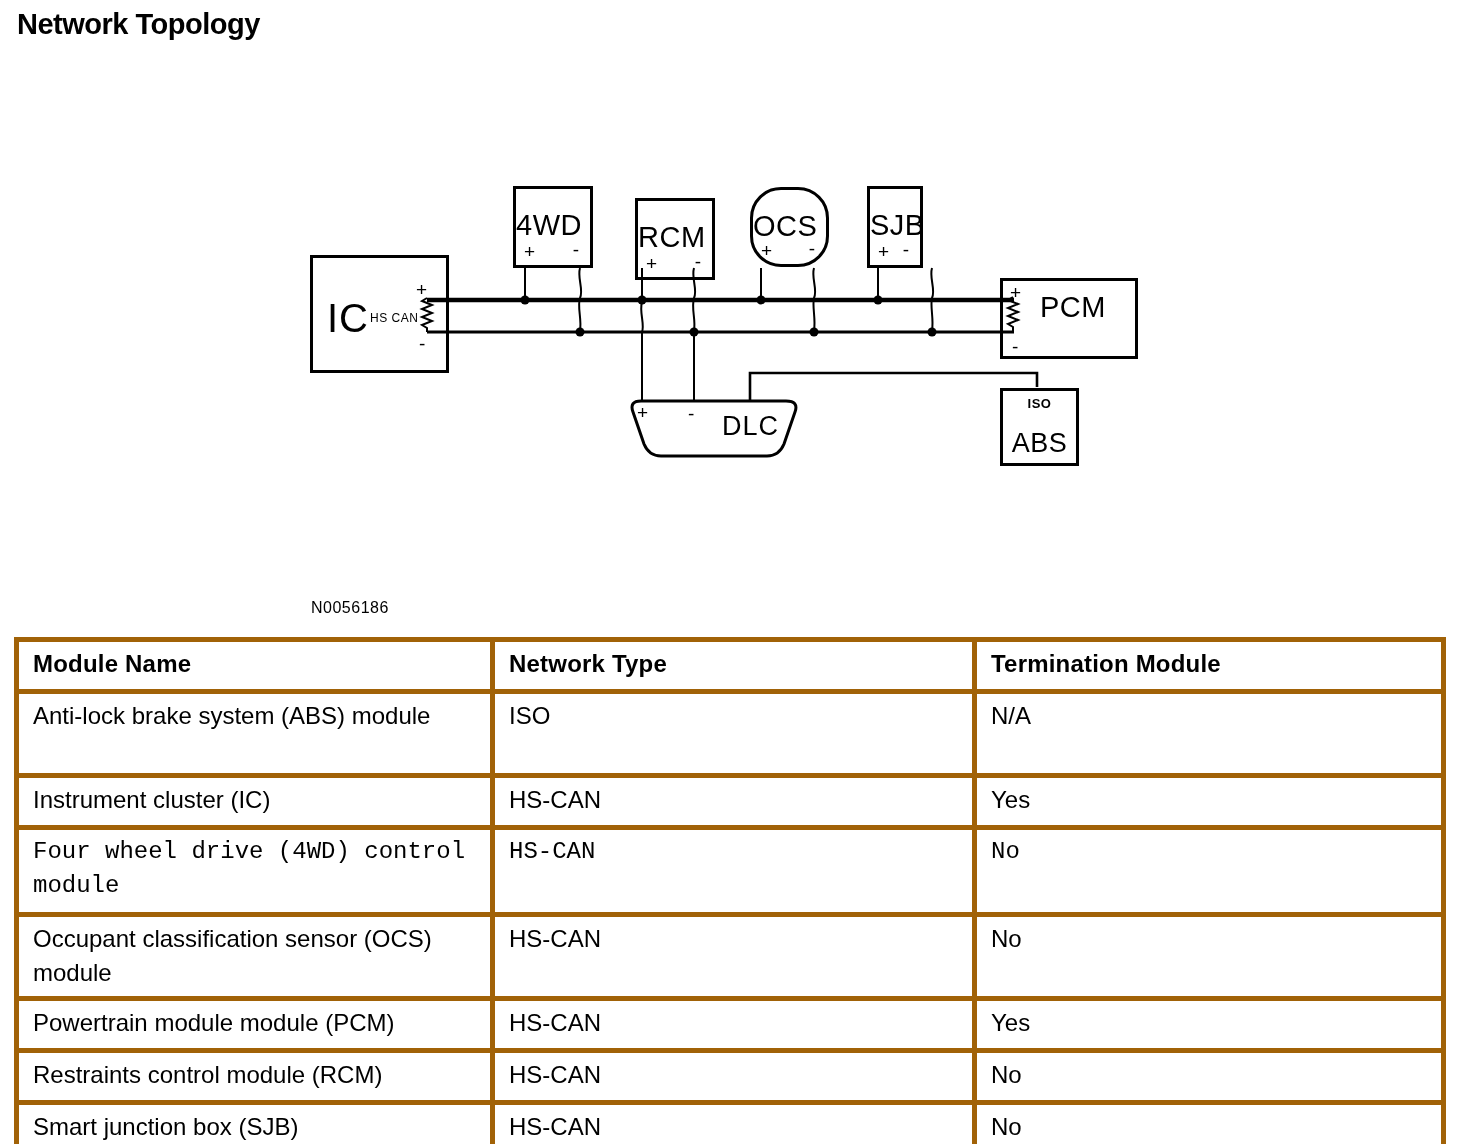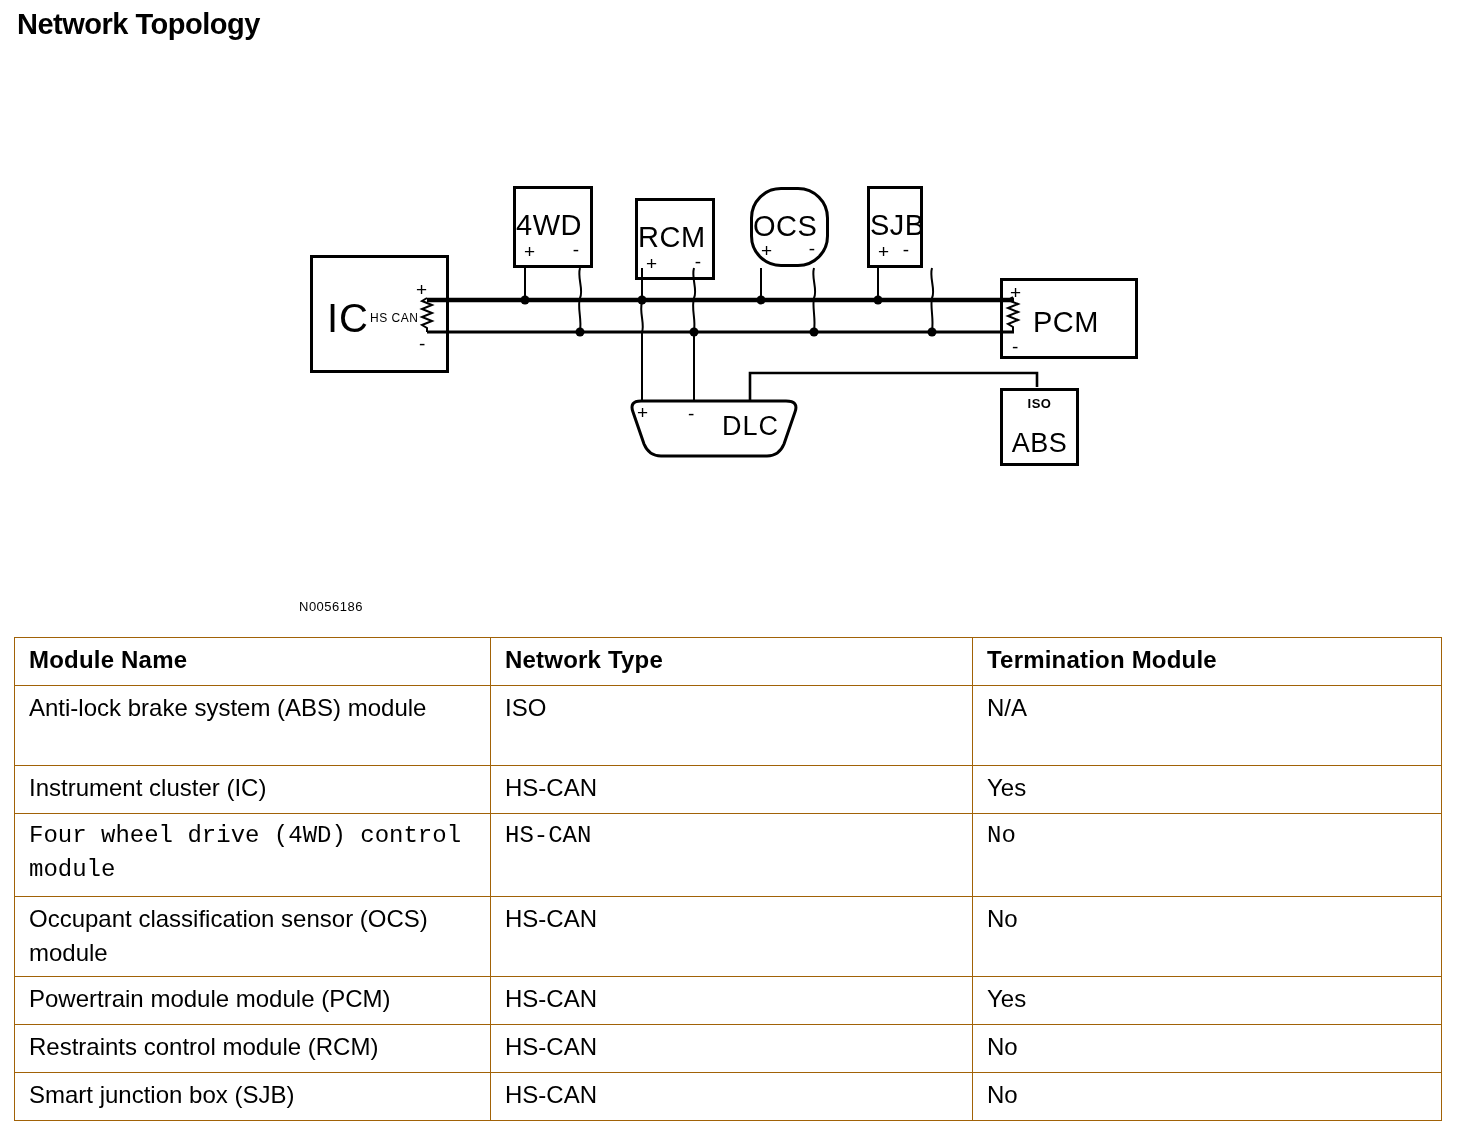--- a/index.html
+++ b/index.html
@@ -5,21 +5,21 @@
   html,body{margin:0;padding:0;}
   body{
     width:1472px;height:1144px;position:relative;background:#ffffff;
     font-family:"Liberation Sans", sans-serif;color:#000;
     -webkit-font-smoothing:antialiased;
   }
   .abs{position:absolute;}
   
   #page-title{left:17px;top:8px;font-size:29px;font-weight:bold;letter-spacing:-0.5px;}
   
-  #figure-number{left:299px;top:599px;font-size:13px;letter-spacing:0.5px;}
+  #figure-number{left:311px;top:599px;font-size:16px;letter-spacing:0.5px;}
 
   
   #diagram{left:0;top:0;width:1472px;height:630px;}
   .node-box{
     position:absolute;border:3px solid #000;background:#fff;box-sizing:border-box;z-index:2;
   }
   .node-label{position:absolute;width:100%;font-size:29px;letter-spacing:0.5px;}
   .pm{position:absolute;font-size:19px;line-height:1;}
   #wires{position:absolute;left:0;top:0;z-index:3;pointer-events:none;}
 
@@ -35,21 +35,21 @@
   .top-module .node-label{top:20px;}
   .top-module .pm-plus{left:8px;bottom:4px;}
   .top-module .pm-minus{right:11px;bottom:6px;}
   #box-4wd{left:513px;top:186px;}
   #box-rcm{left:629px;top:198px;margin-left:6px;}
   #box-ocs{left:750px;top:187px;width:79px;height:80px;border-radius:31px;}
   #box-sjb{left:867px;top:186px;width:56px;}
 
   
   #pcm-box{left:1000px;top:278px;width:138px;height:81px;}
-  #pcm-label{top:25px;padding-left:30px;}
+  #pcm-label{top:10px;padding-left:30px;margin-left:7px;}
   #pcm-plus{left:7px;top:2px;}
   #pcm-minus{left:9px;top:56px;}
 
   
   #abs-box{left:1000px;top:388px;width:79px;height:78px;text-align:center;}
   #abs-sublabel{display:block;margin-top:5px;font-size:13px;font-weight:bold;letter-spacing:0.5px;}
   #abs-label{display:block;margin-top:17px;font-size:27px;letter-spacing:0.5px;}
 
   
   #dlc-plus{left:637px;top:403px;font-size:19px;z-index:5;}
@@ -59,21 +59,21 @@
   
   #module-table{
     position:absolute;left:14px;top:637px;width:1427px;
     border-collapse:collapse;table-layout:fixed;
     font-size:24px;
   }
   #module-table col.c1{width:476px;}
   #module-table col.c2{width:482px;}
   #module-table col.c3{width:469px;}
   #module-table th,#module-table td{
-    border:1px solid #a16207;vertical-align:top;text-align:left;
+    border:5px solid #a16207;vertical-align:top;text-align:left;
     padding:5px 10px 0 14px;line-height:34px;font-weight:normal;
   }
   #module-table th{font-weight:bold;height:42px;letter-spacing:0.2px;}
   tr.h-tall td{height:74px;}
   tr.h-short td{height:42px;}
   tr.h-tall3 td{height:77px;font-family:Liberation Mono, monospace;}
 </style>
 </head>
 <body>
 

